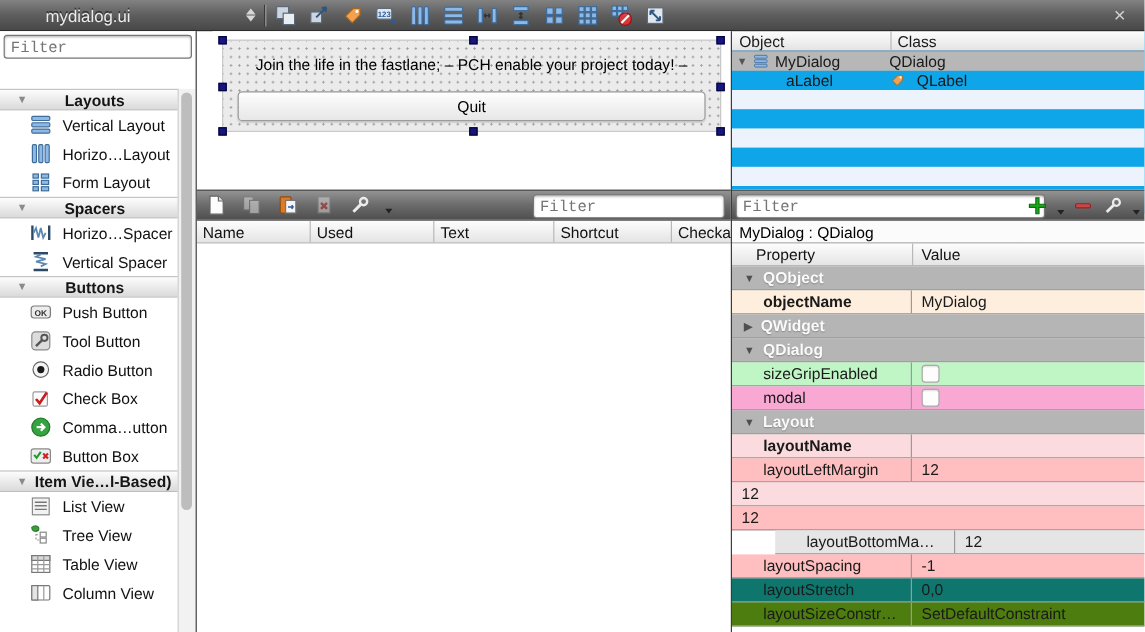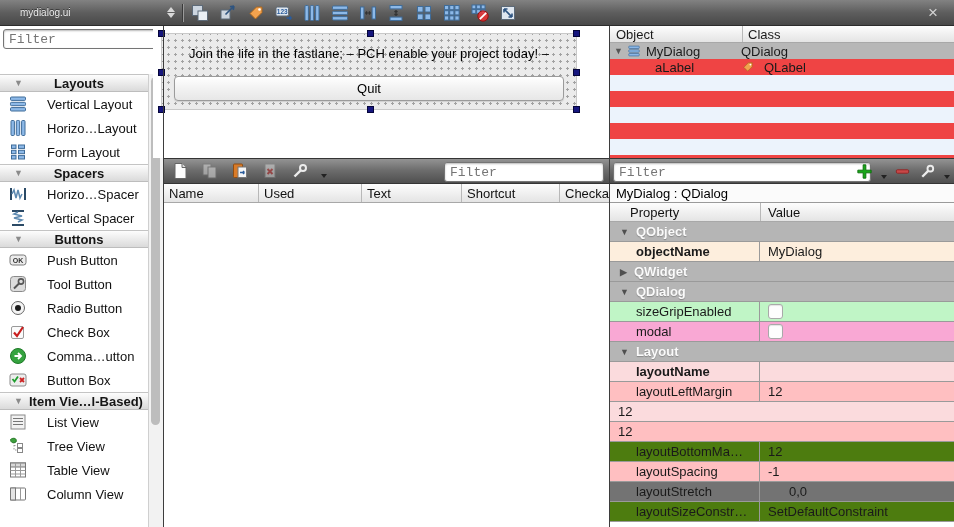--- a/index.html
+++ b/index.html
@@ -3,21 +3,21 @@
 <meta charset="utf-8">
 <style>
   html,body{margin:0;padding:0;background:#fff;}
   .app{position:relative;width:954px;height:527px;overflow:hidden;
        font-family:"Liberation Sans",sans-serif;font-size:13px;color:#1a1a1a;
        background:#fff;-webkit-font-smoothing:antialiased;}
   
   .titlebar{position:absolute;left:0;top:0;width:954px;height:26px;
     background:linear-gradient(180deg,#828282,#5e5e5e 50%,#484848);
     border-bottom:1px solid #2c2c2c;display:flex;align-items:center;box-sizing:border-box;}
-  .tb-title{color:#ededed;margin-left:20px;font-size:10px;text-shadow:0 -1px 0 #333;}
+  .tb-title{color:#ededed;margin-left:38px;font-size:14px;text-shadow:0 -1px 0 #333;}
   .tb-stepper{margin-left:96px;display:flex;flex-direction:column;gap:1px;align-items:center;cursor:pointer;}
   .tb-stepper i{width:0;height:0;border-left:4px solid transparent;border-right:4px solid transparent;}
   .tb-stepper .up{border-bottom:5px solid #d8d8d8;}
   .tb-stepper .dn{border-top:5px solid #d8d8d8;}
   .tb-sep{width:1px;height:18px;background:#9a9a9a;margin:0 6px 0 8px;box-shadow:-1px 0 0 #3a3a3a;}
   .tb-icons{display:flex;align-items:center;gap:8px;}
   .tb-icons .ic{width:20px;height:20px;}
   .tb-close{position:absolute;right:16px;top:3px;color:#d2d2d2;font-size:17px;line-height:20px;cursor:pointer;}
   .ic{display:inline-block;}
   .ic svg{width:100%;height:100%;display:block;}
@@ -28,27 +28,27 @@
   .filter-input{box-sizing:border-box;border:1px solid #757575;border-radius:3px;background:#fff;
     font-family:Liberation Mono, monospace;font-size:13px;color:#222;padding:2px 5px;
     box-shadow:inset 0 1px 2px rgba(0,0,0,.28);outline:none;}
   .sb-filter{display:block;width:157px;height:20px;margin:3px 3px 1px 3px;}
   .wlist{position:absolute;left:0;top:48px;right:14px;bottom:0;}
   .wsec{height:18px;background:linear-gradient(#fdfdfd,#dadada);border-top:1px solid #c4c4c4;
     border-bottom:1px solid #bdbdbd;display:flex;align-items:center;box-sizing:border-box;cursor:pointer;}
   .wsec .tri{color:#8a8a8a;font-size:9px;margin-left:14px;margin-right:4px;}
   .wsec .lbl{flex:1;text-align:center;font-weight:600;font-size:13px;color:#151515;margin-right:18px;white-space:nowrap;}
   .wsec.long .lbl{margin-right:4px;}
-  .witem{height:24px;display:flex;align-items:center;padding-left:8px;gap:19px;cursor:pointer;}
+  .witem{height:24px;display:flex;align-items:center;padding-left:24px;gap:8px;cursor:pointer;}
   .witem .ic{width:20px;height:20px;flex:0 0 auto;}
   .witem .lbl{font-size:13px;color:#111;white-space:nowrap;}
   .sb-scroll{position:absolute;right:0;top:48px;bottom:0;width:14px;background:#f2f2f2;border-left:1px solid #cfcfcf;}
   .sb-thumb{position:absolute;left:2px;top:3px;width:9px;height:348px;background:#bdbdbd;border-radius:5px;}
   
-  .formarea{position:absolute;left:153px;top:26px;width:445px;height:132px;background:#fff;}
+  .formarea{position:absolute;left:177px;top:26px;width:445px;height:132px;background:#fff;}
   .dialogw{position:absolute;left:8px;top:7px;width:416px;height:77px;background:#ebebeb;
     border:1px solid #c9c9c9;box-sizing:border-box;
     background-image:radial-gradient(#a2a2a2 1px,transparent 1.1px);background-size:7px 7px;background-position:3px 3px;}
   .handle{position:absolute;width:7px;height:7px;background:#16167e;border:1px solid #05053a;box-sizing:border-box;}
   .dlabel{position:absolute;left:12px;right:12px;top:12px;height:18px;font-size:13px;color:#000;
     text-align:center;white-space:nowrap;}
   .dbutton{position:absolute;left:12px;right:12px;top:42px;height:23px;border:1px solid #9b9b9b;border-radius:4px;
     background:linear-gradient(#ffffff,#f3f3f3 45%,#e7e7e7);display:flex;align-items:center;justify-content:center;
     font-size:13px;color:#000;box-shadow:0 1px 1px rgba(0,0,0,.12);cursor:default;}
   
@@ -63,21 +63,21 @@
     border-top:4px solid #222;margin-left:1px;margin-top:10px;}
   
   .actioned{position:absolute;left:164px;top:158px;width:445px;bottom:0;background:#fff;}
   .ae-filter{position:absolute;right:5px;top:3px;width:160px;height:20px;}
   .colhead{position:absolute;left:0;right:0;top:26px;height:19px;background:linear-gradient(#fdfdfd,#e4e4e4);
     border-bottom:1px solid #a8a8a8;display:flex;box-sizing:border-box;font-size:13px;color:#111;}
   .colhead .cell{display:flex;align-items:center;padding-left:5px;box-sizing:border-box;white-space:nowrap;overflow:hidden;}
   .colhead .cell+.cell{border-left:1px solid #b8b8b8;}
   .ae-body{position:absolute;left:0;right:0;top:45px;bottom:0;background:#fff;}
   
-  .inspector{position:absolute;left:610px;top:26px;width:344px;height:152px;background:#ef4444;overflow:hidden;}
+  .inspector{position:absolute;left:610px;top:26px;width:344px;height:152px;background:#0ea5e9;overflow:hidden;}
   .oi-head{height:17px;background:linear-gradient(#fdfdfd,#e4e4e4);border-bottom:1px solid #a8a8a8;
     display:flex;box-sizing:border-box;font-size:13px;}
   .oi-head .c1{width:126px;padding-left:6px;display:flex;align-items:center;}
   .oi-head .c2{flex:1;border-left:1px solid #b8b8b8;padding-left:5px;display:flex;align-items:center;}
   .oi-row{height:16px;display:flex;align-items:center;font-size:13px;cursor:default;}
   .oi-row .obj{width:126px;display:flex;align-items:center;box-sizing:border-box;white-space:nowrap;}
   .oi-row .cls{flex:1;display:flex;align-items:center;gap:4px;padding-left:5px;white-space:nowrap;}
   .oi-row .tri{color:#555;font-size:9px;margin:0 4px 0 4px;}
   .oi-row .ic{width:14px;height:14px;margin-right:5px;}
   .oi-row.sel{background:#b7b7b7;}
@@ -587,29 +587,29 @@
         <div class="prow" style="background: rgb(255, 191, 193);">
           <div class="name">layoutLeftMargin</div>
           <div class="val">12</div>
         </div>
         <div class="prow" style="background: rgb(251, 219, 221);">
           <div class="val">12</div>
         </div>
         <div class="prow" style="background: rgb(255, 191, 193);">
           <div class="val">12</div>
         </div>
-        <div class="prow" style="background: #4d7c0f;">
+        <div class="prow" style="background: #e5e5e5; margin-left: 36px;">
           <div class="name">layoutBottomMa…</div>
           <div class="val">12</div>
         </div>
         <div class="prow" style="background: rgb(255, 191, 193);">
           <div class="name">layoutSpacing</div>
           <div class="val">-1</div>
         </div>
-        <div class="prow" style="background: #737373; gap: 21px;">
+        <div class="prow" style="background: #0f766e;">
           <div class="name">layoutStretch</div>
           <div class="val">0,0</div>
         </div>
         <div class="prow" style="background: #4d7c0f;">
           <div class="name">layoutSizeConstr…</div>
           <div class="val">SetDefaultConstraint</div>
         </div>
       </div>
   </div>
 

